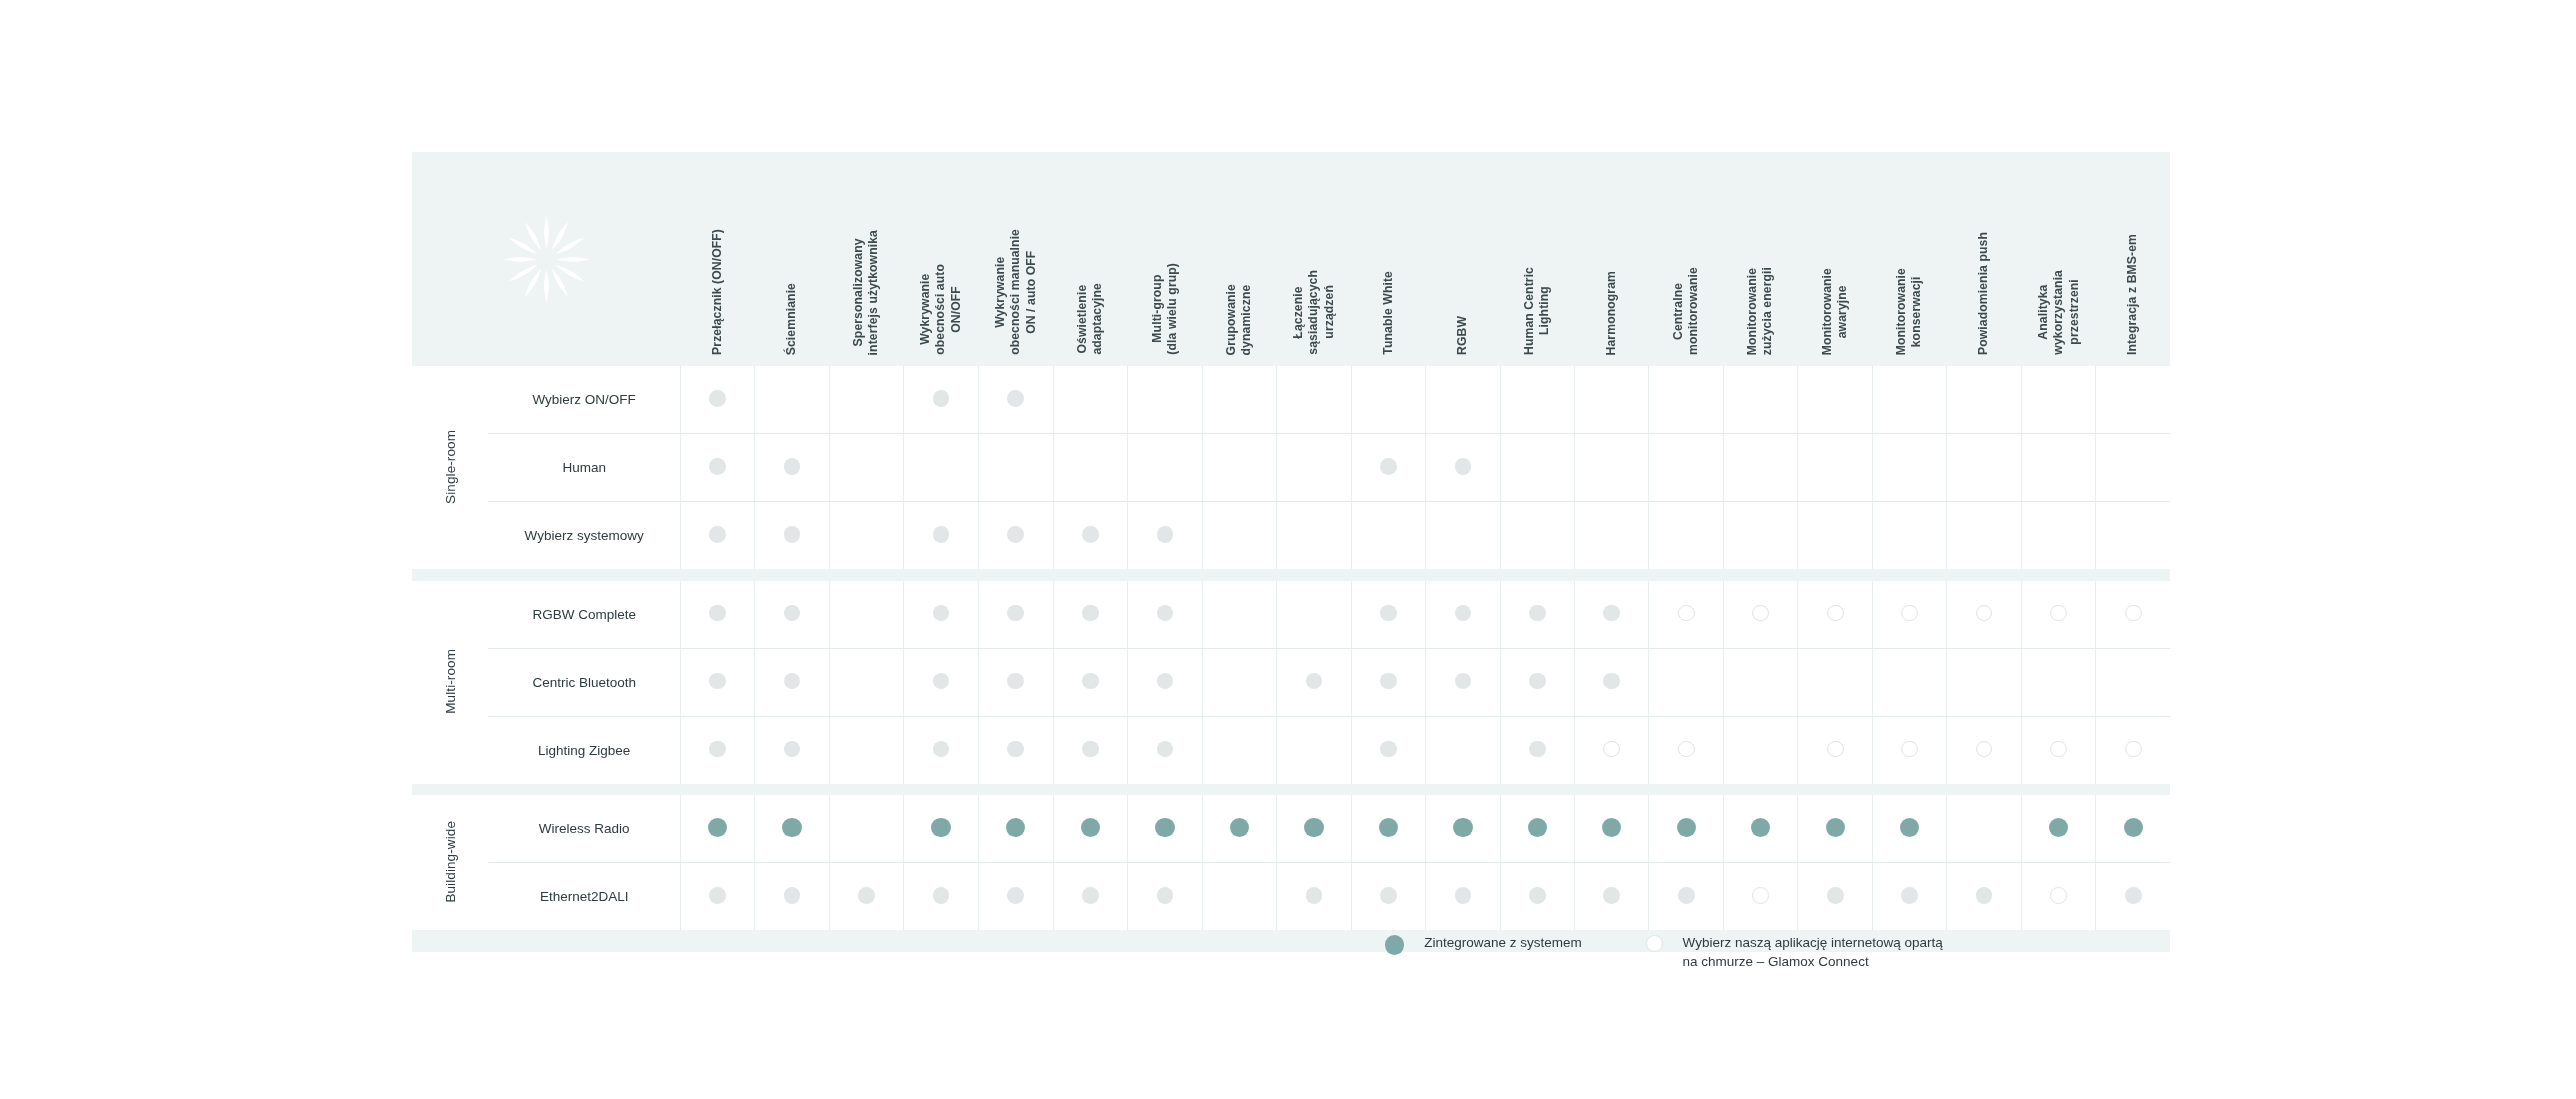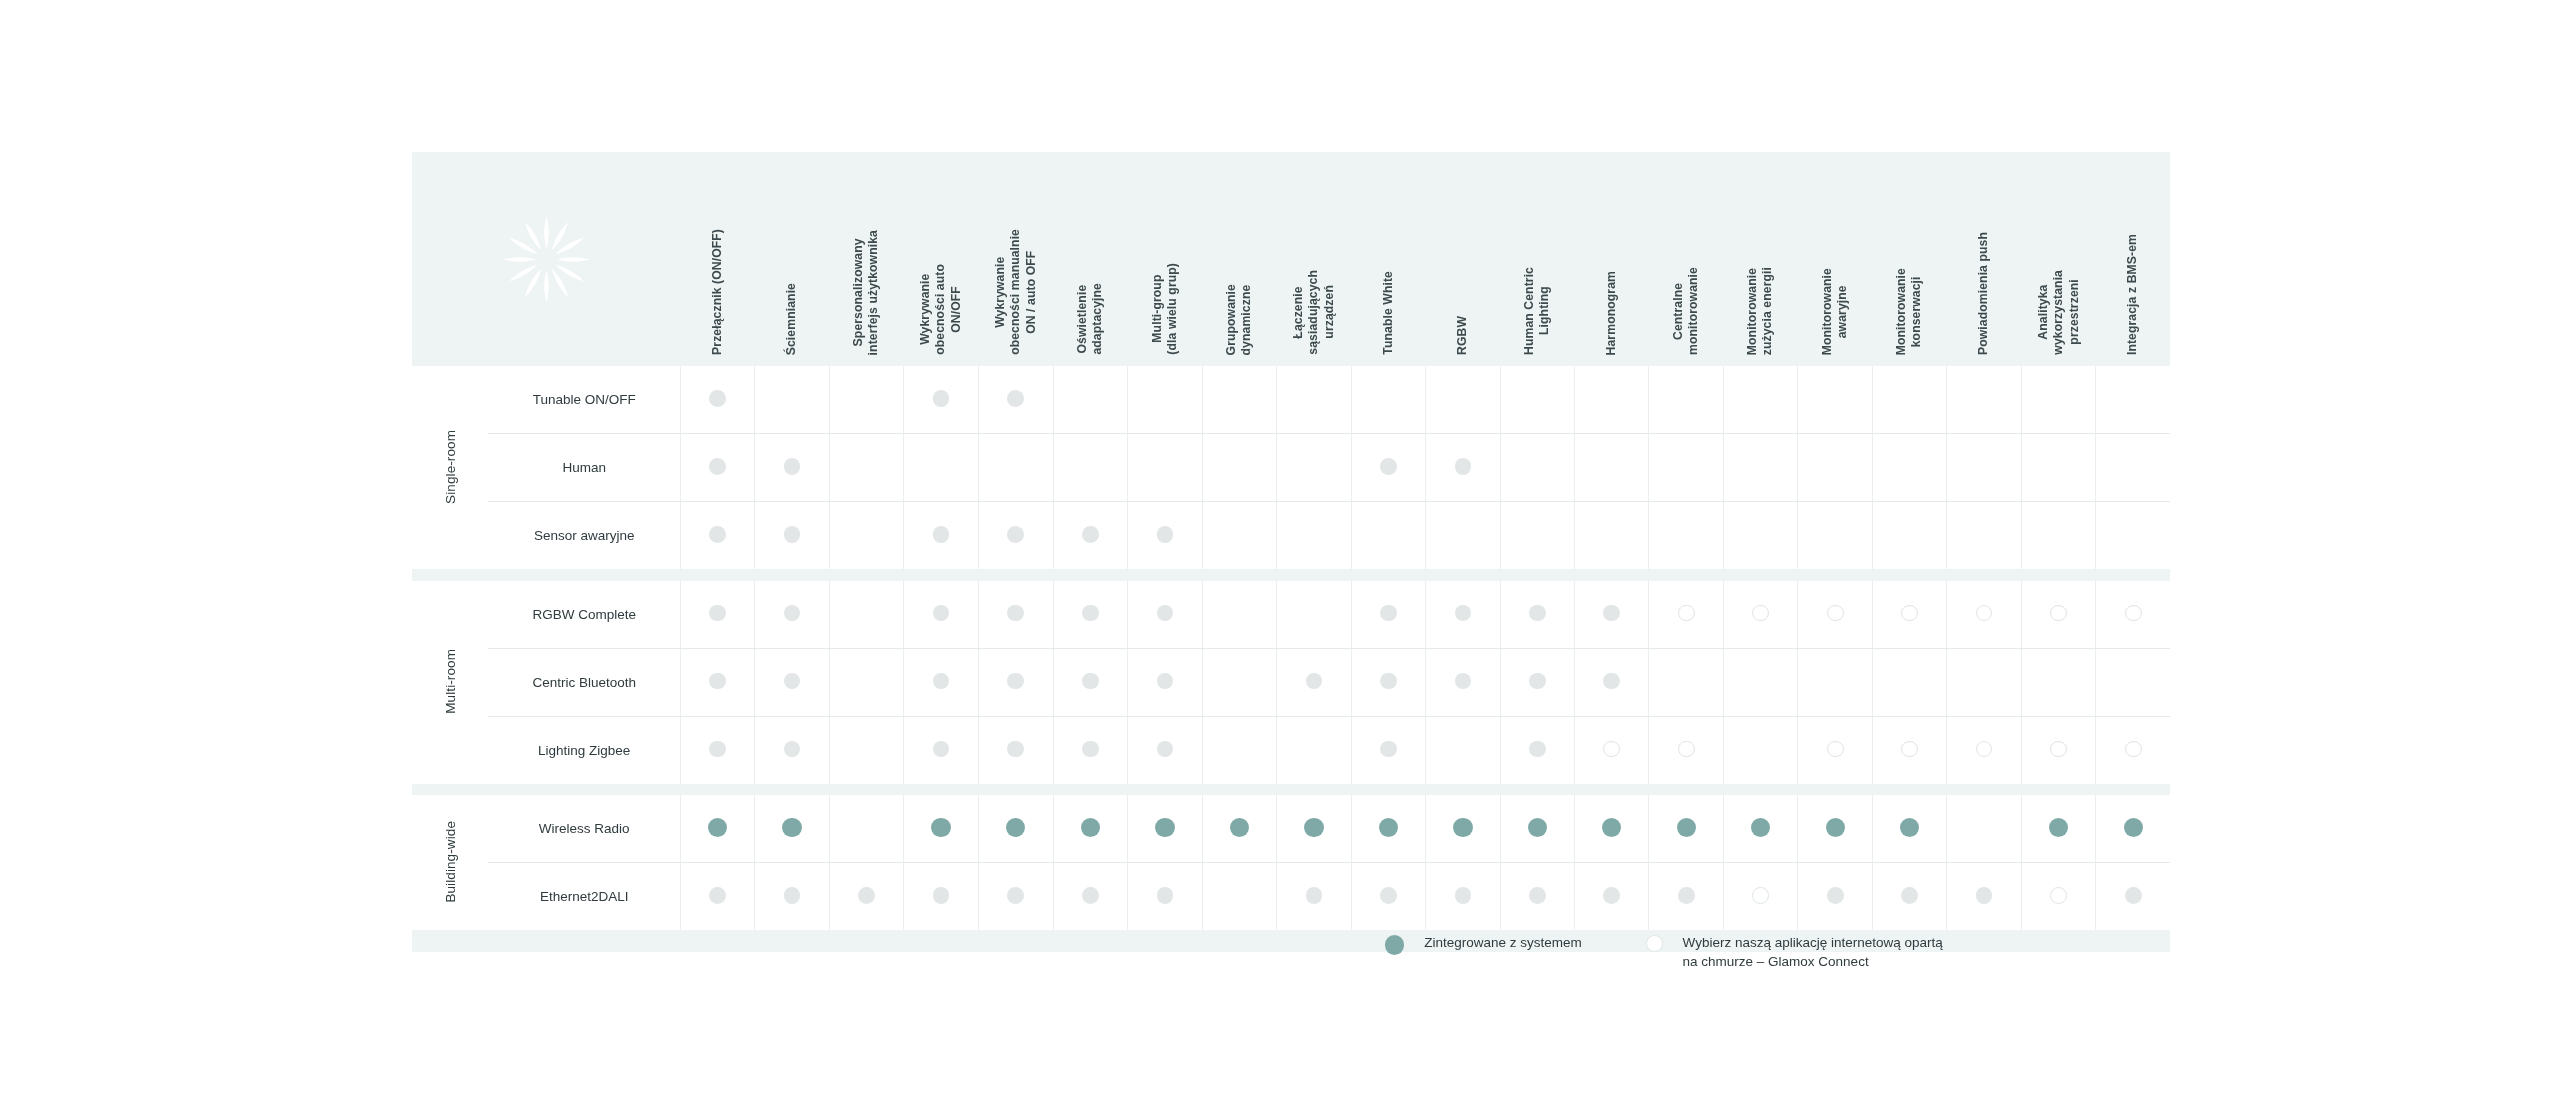--- a/index.html
+++ b/index.html
@@ -211,21 +211,21 @@
             <th class="hdr-feature"><span class="vtext">Powiadomienia push</span></th>
             <th class="hdr-feature"><span class="vtext">Analityka
 wykorzystania
 przestrzeni</span></th>
             <th class="hdr-feature"><span class="vtext">Integracja z BMS-em</span></th>
           </tr>
       </thead>
       <tbody>
           <tr>
             <td class="grp-cell" rowspan="3"><span class="grp-text">Single-room</span></td>
-            <td class="rowlabel">Tunable ON/OFF</td>
+            <td class="rowlabel">Wybierz ON/OFF</td>
             <td class="cell"><span class="dot grey"></span></td>
             <td class="cell"></td>
             <td class="cell"></td>
             <td class="cell"><span class="dot grey"></span></td>
             <td class="cell"><span class="dot grey"></span></td>
             <td class="cell"></td>
             <td class="cell"></td>
             <td class="cell"></td>
             <td class="cell"></td>
             <td class="cell"></td>
@@ -257,21 +257,21 @@
             <td class="cell"></td>
             <td class="cell"></td>
             <td class="cell"></td>
             <td class="cell"></td>
             <td class="cell"></td>
             <td class="cell"></td>
             <td class="cell"></td>
             <td class="cell"></td>
           </tr>
           <tr class="last-in-group">
-            <td class="rowlabel">Sensor awaryjne</td>
+            <td class="rowlabel">Wybierz systemowy</td>
             <td class="cell"><span class="dot grey"></span></td>
             <td class="cell"><span class="dot grey"></span></td>
             <td class="cell"></td>
             <td class="cell"><span class="dot grey"></span></td>
             <td class="cell"><span class="dot grey"></span></td>
             <td class="cell"><span class="dot grey"></span></td>
             <td class="cell"><span class="dot grey"></span></td>
             <td class="cell"></td>
             <td class="cell"></td>
             <td class="cell"></td>

